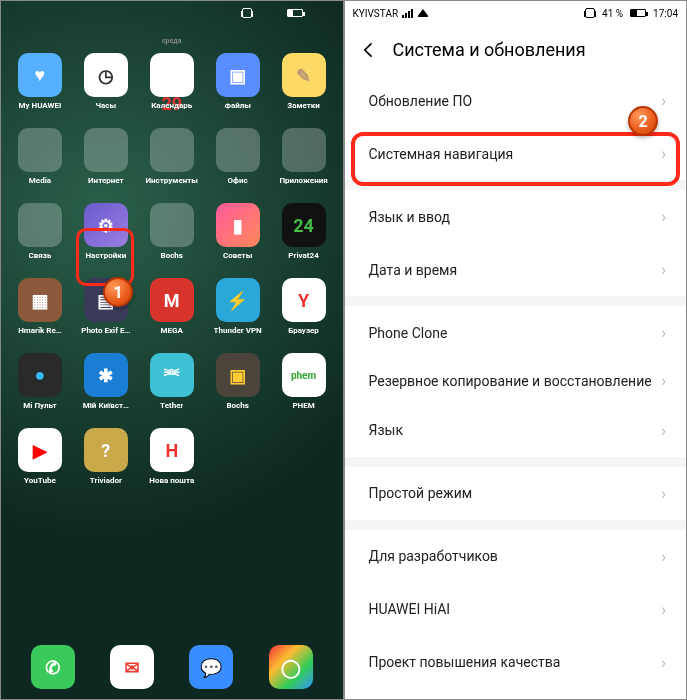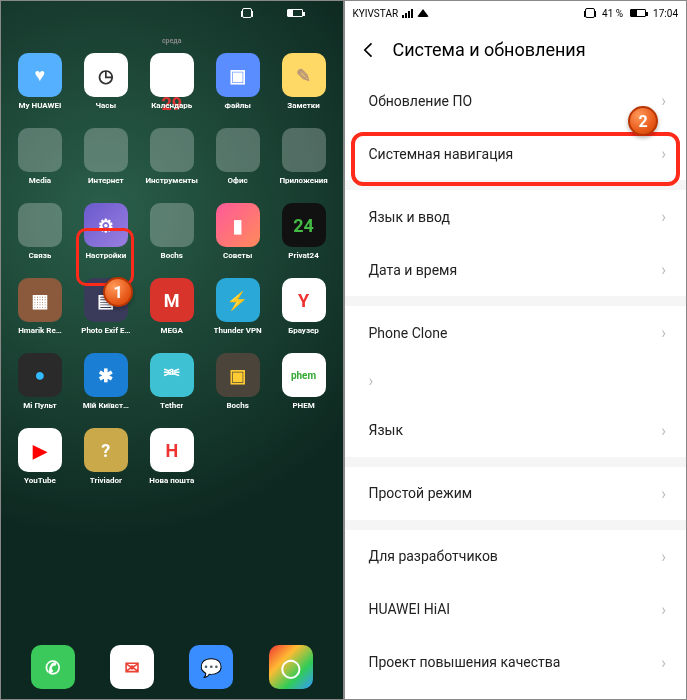--- a/index.html
+++ b/index.html
@@ -290,20 +290,21 @@
         <div class="row">
           <span>Дата и время</span>
           <span class="chev">›</span>
         </div>
         <div class="sep"></div>
         <div class="row">
           <span>Phone Clone</span>
           <span class="chev">›</span>
         </div>
         <div class="row multi">
+          <span>Резервное копирование и восстановление</span>
           <span class="chev">›</span>
         </div>
         <div class="row">
           <span>Язык</span>
           <span class="chev">›</span>
         </div>
         <div class="sep"></div>
         <div class="row">
           <span>Простой режим</span>
           <span class="chev">›</span>

